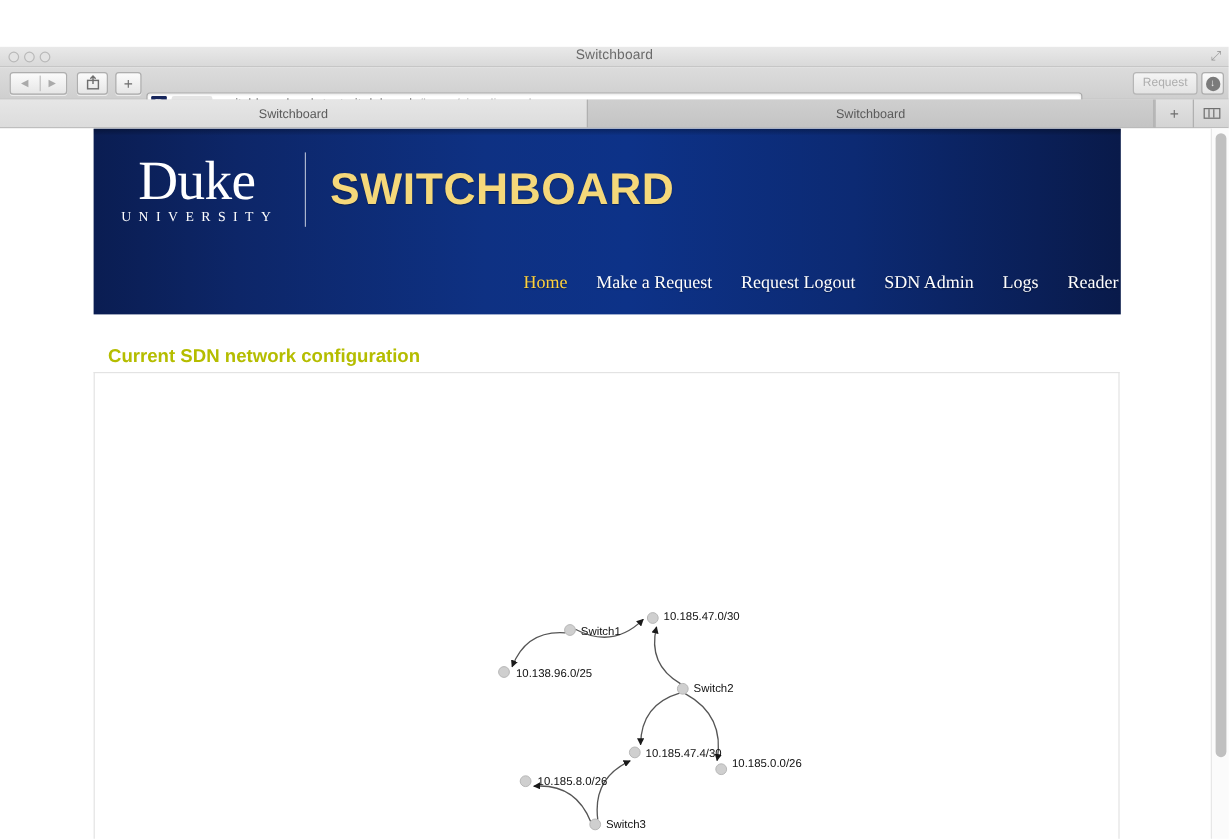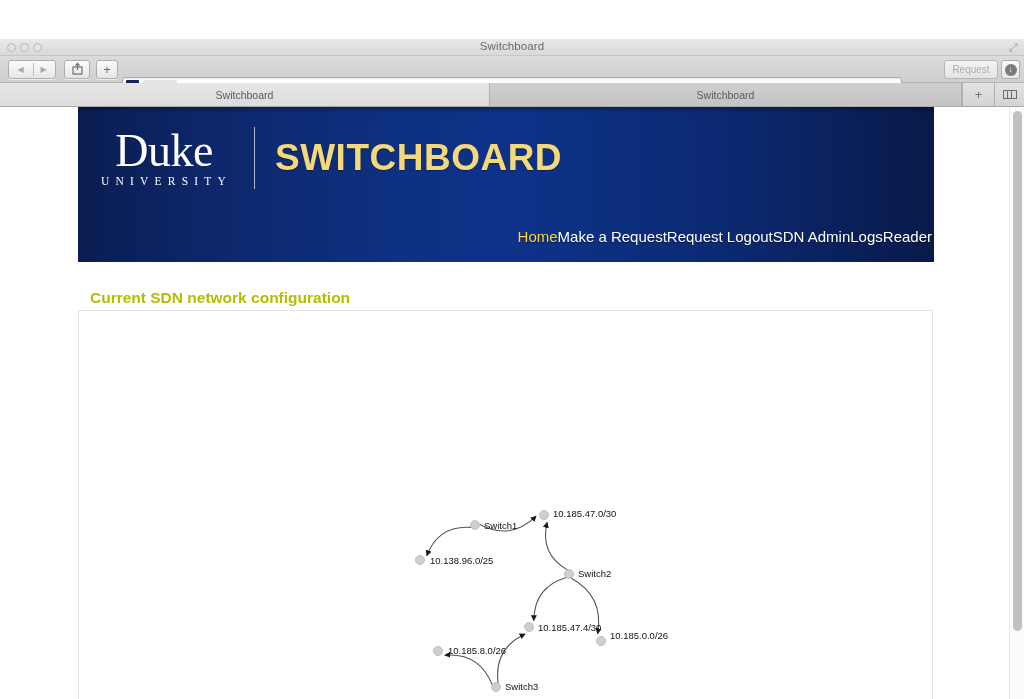--- a/index.html
+++ b/index.html
@@ -189,22 +189,23 @@
     margin: 0 20px 0 22px;
   }
   .switchboard-word {
     font-size: 37px; font-weight: bold; color: #f5d87a;
     letter-spacing: 0.5px;
     text-shadow: 0 1px 1px rgba(0,0,0,0.35);
   }
 
   .mainnav {
     position: absolute; right: 0; bottom: 17px;
-    display: flex; align-items: center; 
+    display: flex; align-items: center; gap: 24px;
     padding-right: 2px;
+    font-family: Liberation Serif, serif;
   }
   .navlink {
     font-size: 15px; color: #ffffff; white-space: nowrap;
     text-shadow: 0 1px 1px rgba(0,0,0,0.4);
   }
   .navlink.active { color: #ffd23d; }
 
   .content {
     position: absolute; left: 0; top: 155px; width: 856px; bottom: 0;
   }

